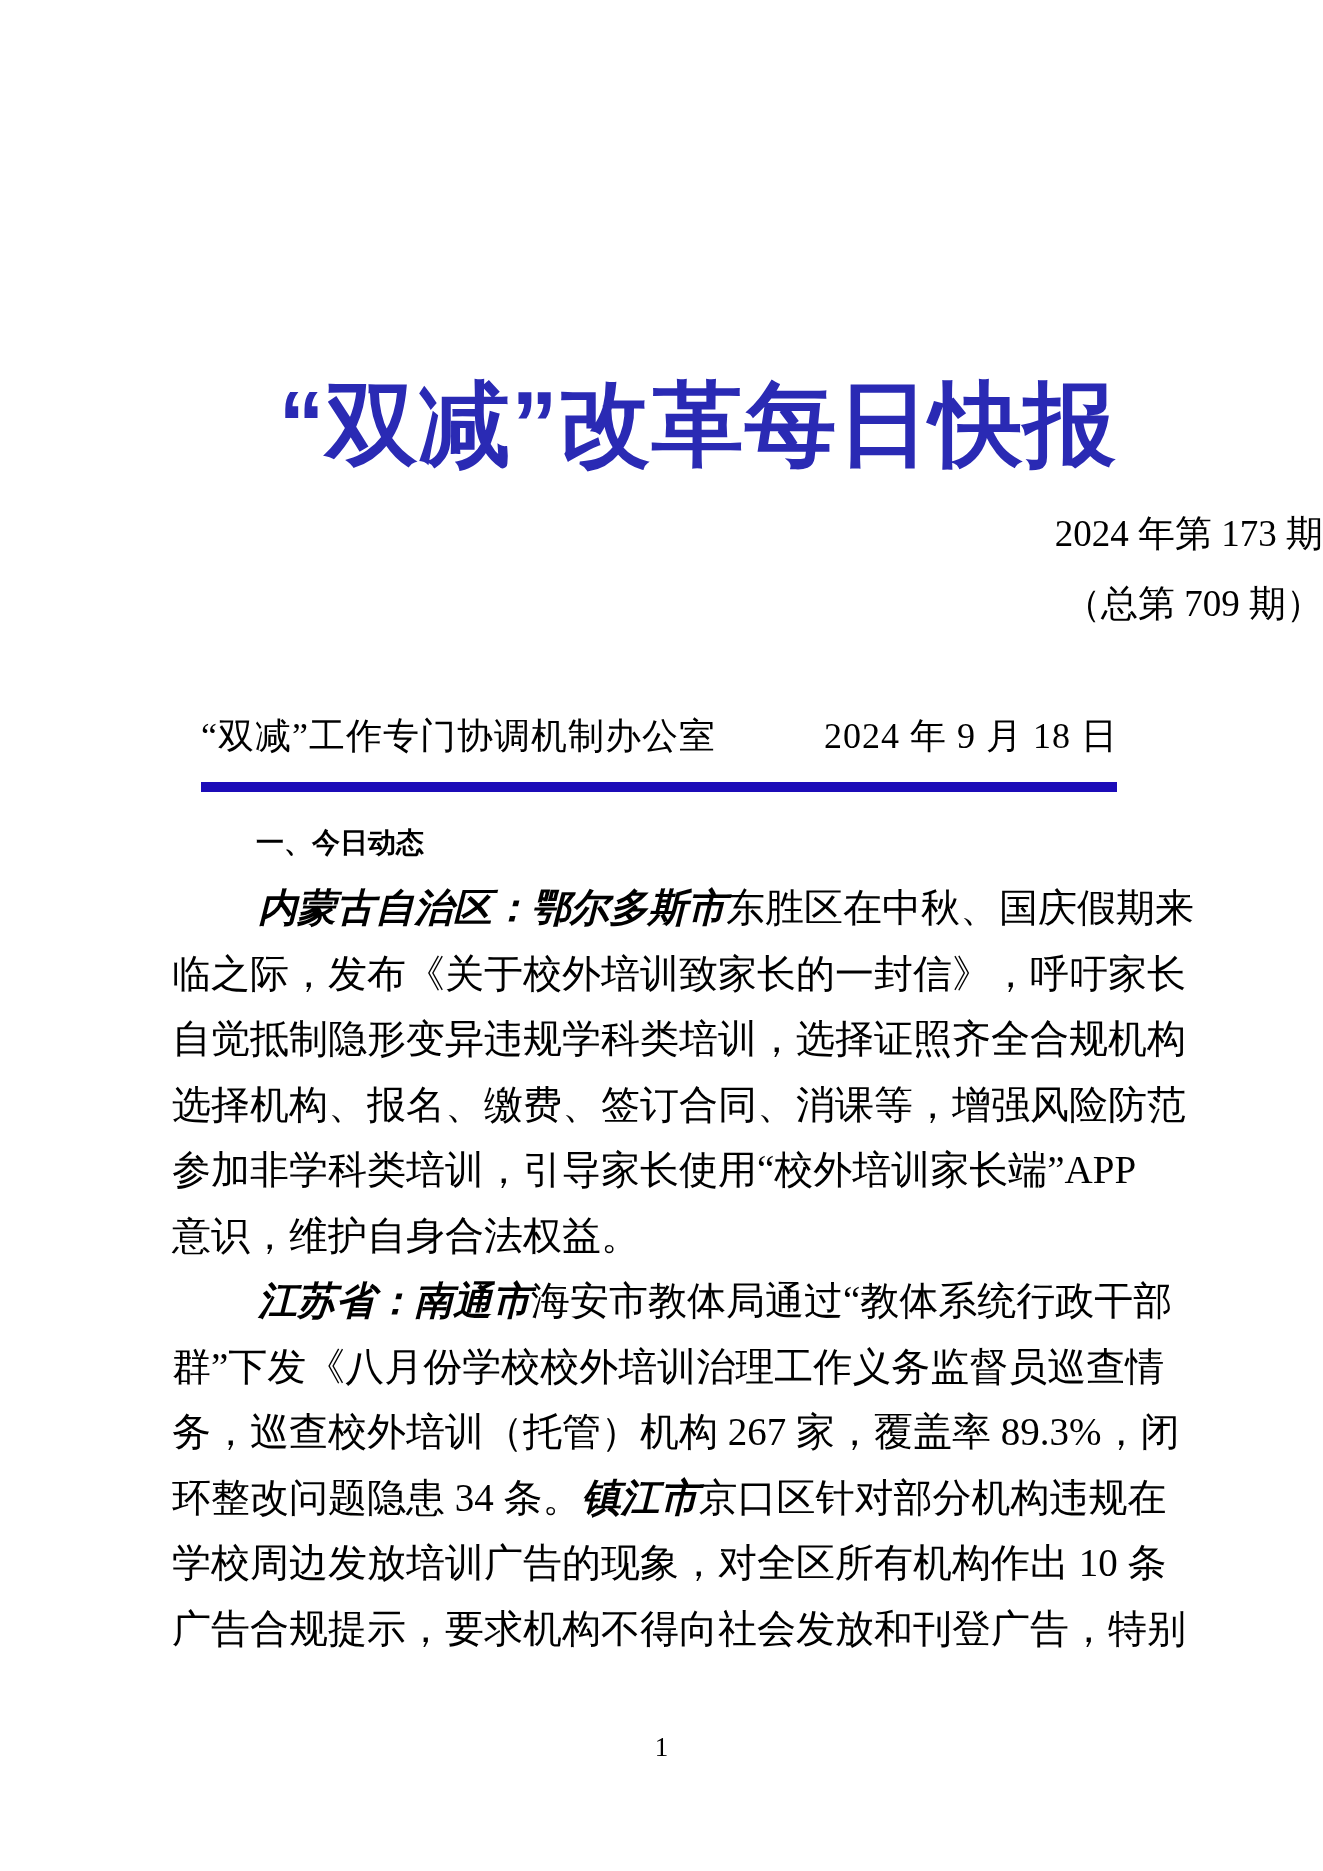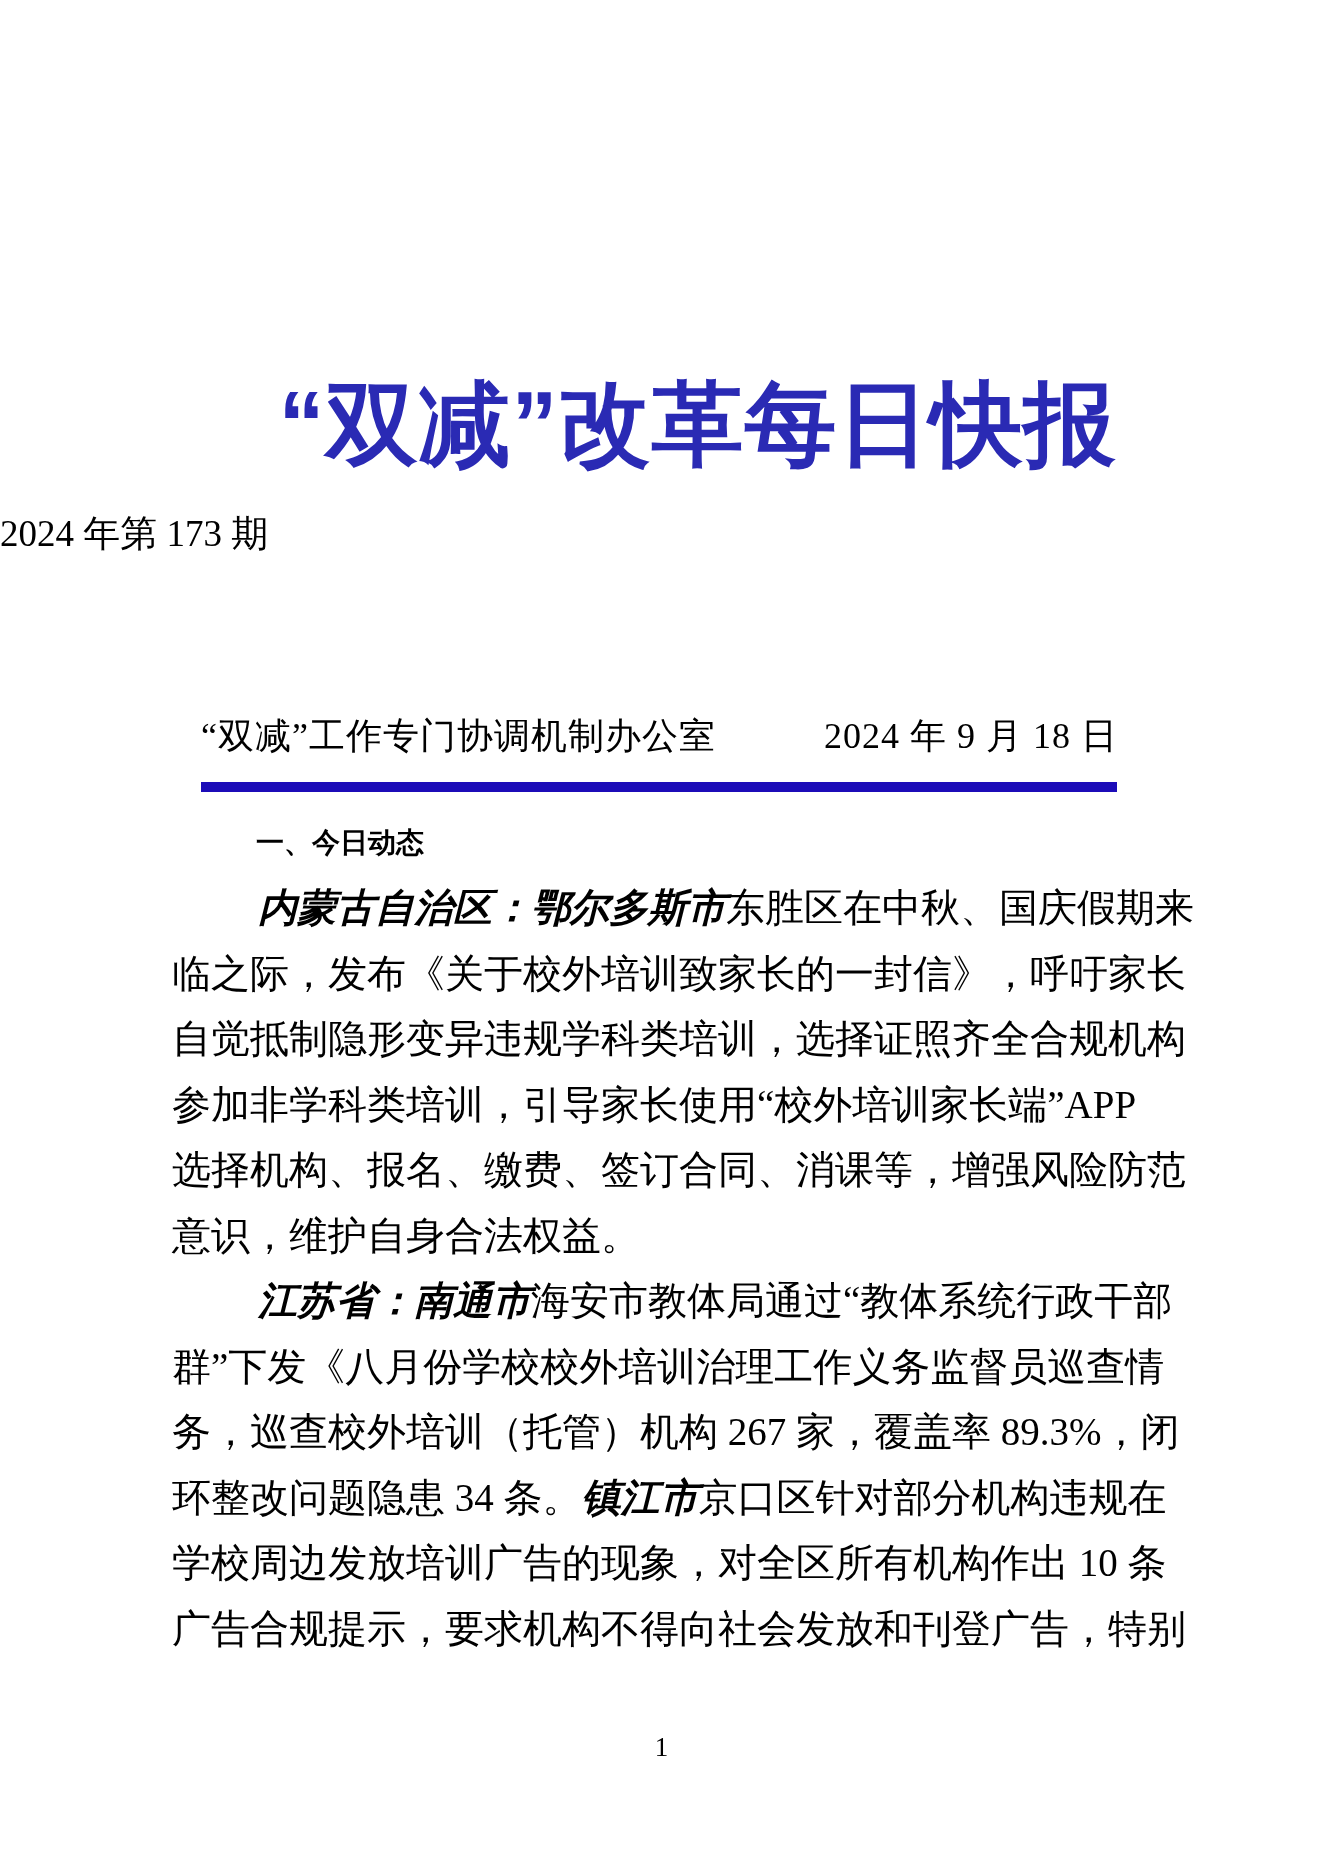--- a/index.html
+++ b/index.html
@@ -21,21 +21,21 @@
     font-size:92px;
     line-height:104px;
     color:#2a2ab4;
     letter-spacing:1px;
     white-space:nowrap;
     margin-left:36px;
   }
   .issue-line{
     position:absolute;
     left:0; width:100%;
-    text-align:left;
+    text-align:right;
     font-size:37px;
     line-height:44px;
   }
   .issue-1{top:512px;}
   .issue-2{top:582px;}
   .office-row{
     position:absolute;
     top:714px; left:201px; width:917px;
     display:flex;
     justify-content:space-between;
@@ -89,36 +89,37 @@
 </style>
 </head>
 <body>
 
 <div class="page">
 
   <div class="doc-title">“双减”改革每日快报</div>
 
   <div class="issue-line issue-1">2024 年第 173 期</div>
 
+  <div class="issue-line issue-2">（总第 709 期）</div>
 
   <div class="office-row">
     <span class="office-name">“双减”工作专门协调机制办公室</span>
     <span class="office-date">2024 年 9 月 18 日</span>
   </div>
 
   <div class="blue-rule"></div>
 
   <div class="section-heading">一、今日动态</div>
 
   <div class="body-text">
       <div class="bline indent"><span class="bold">内蒙古自治区：鄂尔多斯市</span><span>东胜区在中秋、国庆假期来</span></div>
       <div class="bline"><span>临之际，发布《关于校外培训致家长的一封信》，呼吁家长</span></div>
       <div class="bline"><span>自觉抵制隐形变异违规学科类培训，选择证照齐全合规机构</span></div>
+      <div class="bline"><span>选择机构、报名、缴费、签订合同、消课等，增强风险防范</span></div>
       <div class="bline"><span>参加非学科类培训，引导家长使用“校外培训家长端”APP</span></div>
-      <div class="bline"><span>选择机构、报名、缴费、签订合同、消课等，增强风险防范</span></div>
       <div class="bline nojust"><span>意识，维护自身合法权益。</span></div>
       <div class="bline indent"><span class="bold">江苏省：南通市</span><span>海安市教体局通过“教体系统行政干部</span></div>
       <div class="bline"><span>群”下发《八月份学校校外培训治理工作义务监督员巡查情</span></div>
       <div class="bline"><span>务，巡查校外培训（托管）机构 267 家，覆盖率 89.3%，闭</span></div>
       <div class="bline"><span>环整改问题隐患 34 条。</span><span class="bold">镇江市</span><span>京口区针对部分机构违规在</span></div>
       <div class="bline"><span>学校周边发放培训广告的现象，对全区所有机构作出 10 条</span></div>
       <div class="bline"><span>广告合规提示，要求机构不得向社会发放和刊登广告，特别</span></div>
     </div>
 
   <div class="page-number">1</div>

